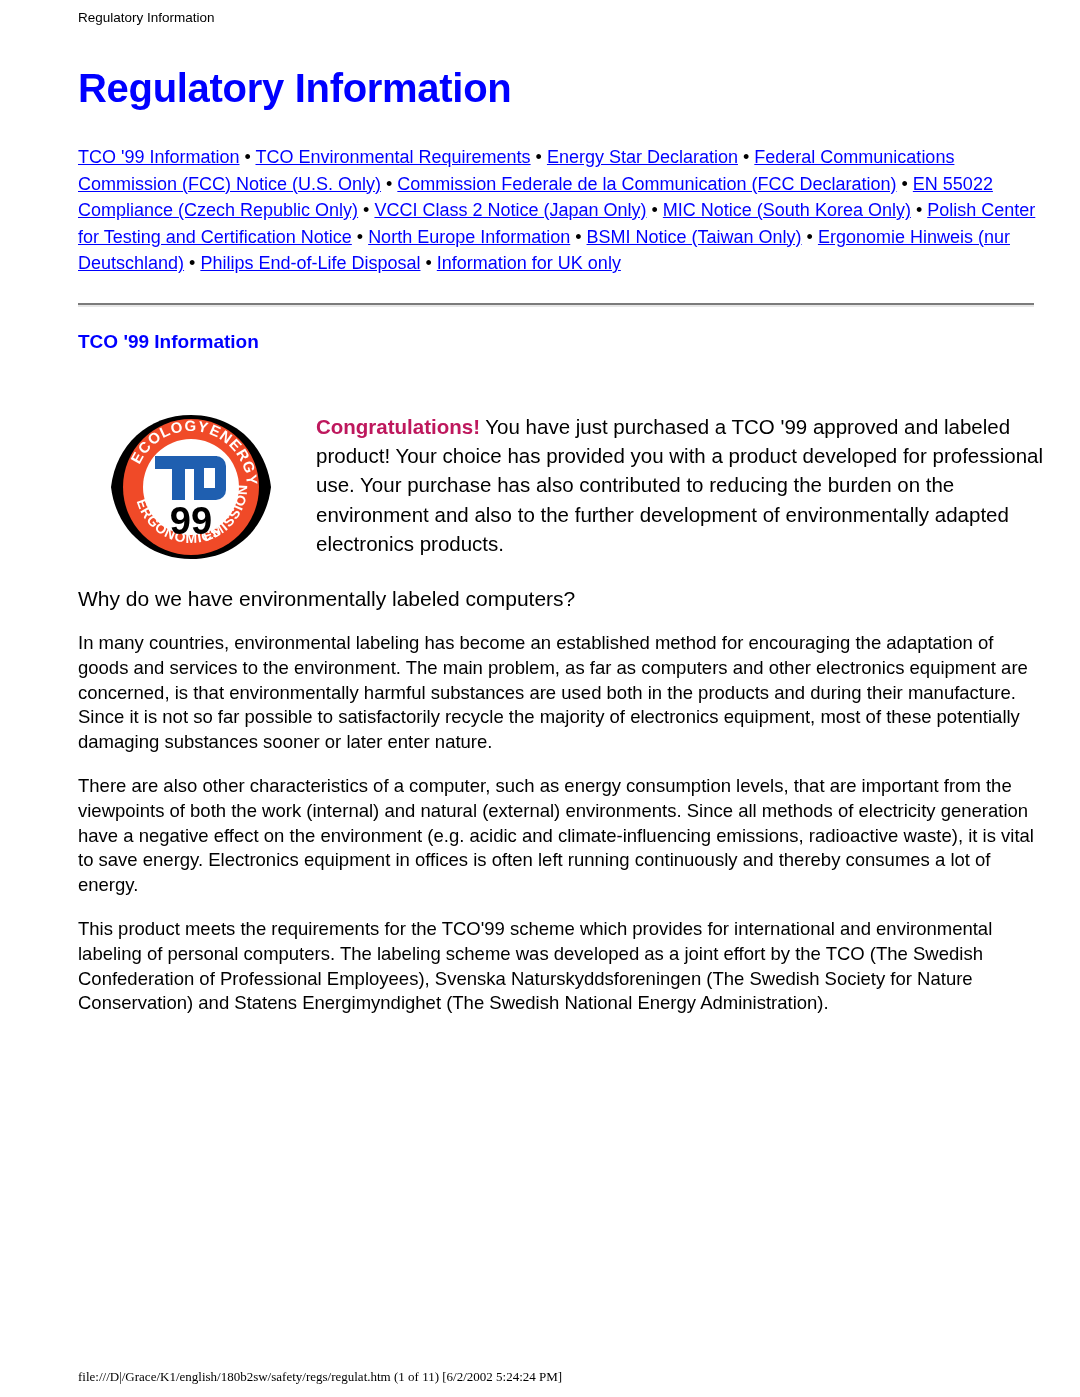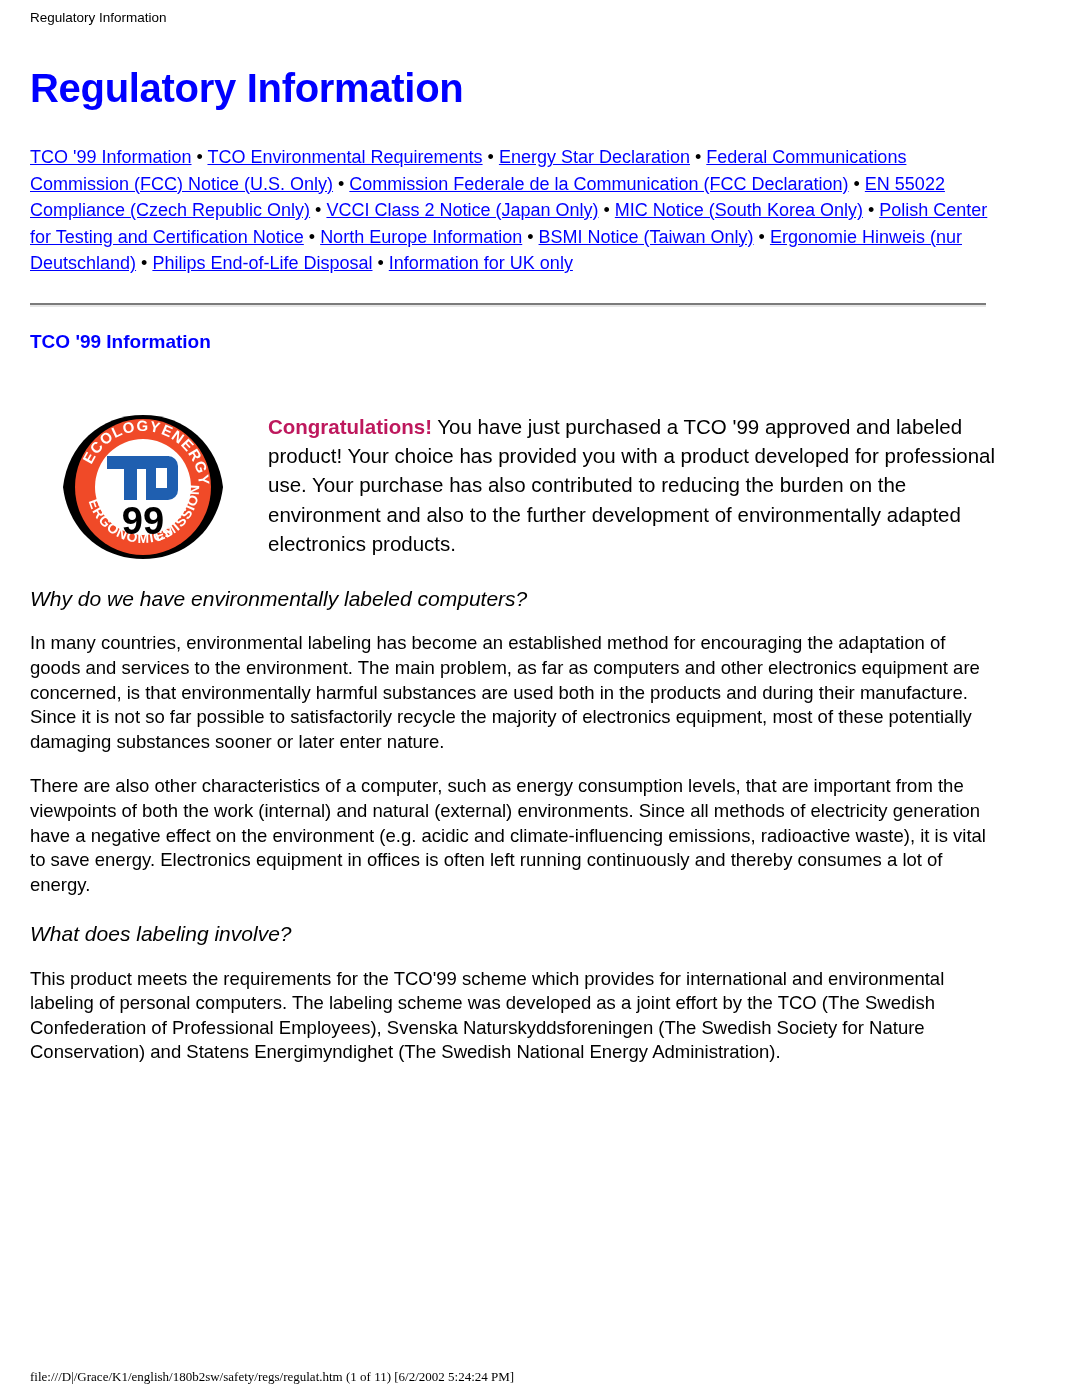--- a/index.html
+++ b/index.html
@@ -15,20 +15,21 @@
     color: #000000;
     position: relative;
     overflow: hidden;
   }
   .page {
     position: relative;
     width: 1016px;
     height: 1397px;
     box-sizing: border-box;
     padding: 0 18px;
+    margin-left: 48px;
   }
   .running-head {
     font-size: 13.5px;
     color: #000000;
     padding: 10px 0 0 12px;
     line-height: 1.2;
   }
   h1.page-title {
     font-size: 40px;
     font-weight: bold;
@@ -87,21 +88,20 @@
     line-height: 1.42;
     color: #000000;
     max-width: 800px;
   }
   .congrats-word {
     color: #be185d;
     font-weight: bold;
   }
   h3.sub-title {
     font-size: 21px;
-    font-style: italic;
     font-weight: normal;
     color: #000000;
     margin: 24px 0 0 12px;
     line-height: 1.2;
   }
   p.body-text {
     font-size: 18.5px;
     line-height: 1.33;
     color: #000000;
     margin: 20px 0 0 12px;
@@ -171,18 +171,17 @@
         <text x="83" y="122" text-anchor="middle" font-family="Liberation Sans, sans-serif" font-size="38" font-weight="bold" fill="#000000">99</text>
       </svg>
     </div>
     <div class="congrats-text"><span class="congrats-word">Congratulations!</span><span> You have just purchased a TCO '99 approved and labeled product! Your choice has provided you with a product developed for professional use. Your purchase has also contributed to reducing the burden on the environment and also to the further development of environmentally adapted electronics products.</span></div>
   </div>
 
   <h3 class="sub-title">Why do we have environmentally labeled computers?</h3>
   <p class="body-text">In many countries, environmental labeling has become an established method for encouraging the adaptation of goods and services to the environment. The main problem, as far as computers and other electronics equipment are concerned, is that environmentally harmful substances are used both in the products and during their manufacture. Since it is not so far possible to satisfactorily recycle the majority of electronics equipment, most of these potentially damaging substances sooner or later enter nature.</p>
   <p class="body-text">There are also other characteristics of a computer, such as energy consumption levels, that are important from the viewpoints of both the work (internal) and natural (external) environments. Since all methods of electricity generation have a negative effect on the environment (e.g. acidic and climate-influencing emissions, radioactive waste), it is vital to save energy. Electronics equipment in offices is often left running continuously and thereby consumes a lot of energy.</p>
 
-  <h3 class="sub-title">What does labeling involve?</h3>
   <p class="body-text">This product meets the requirements for the TCO'99 scheme which provides for international and environmental labeling of personal computers. The labeling scheme was developed as a joint effort by the TCO (The Swedish Confederation of Professional Employees), Svenska Naturskyddsforeningen (The Swedish Society for Nature Conservation) and Statens Energimyndighet (The Swedish National Energy Administration).</p>
 
   <div class="footer">file:///D|/Grace/K1/english/180b2sw/safety/regs/regulat.htm (1 of 11) [6/2/2002 5:24:24 PM]</div>
 
 </div>
 
 </body></html>

